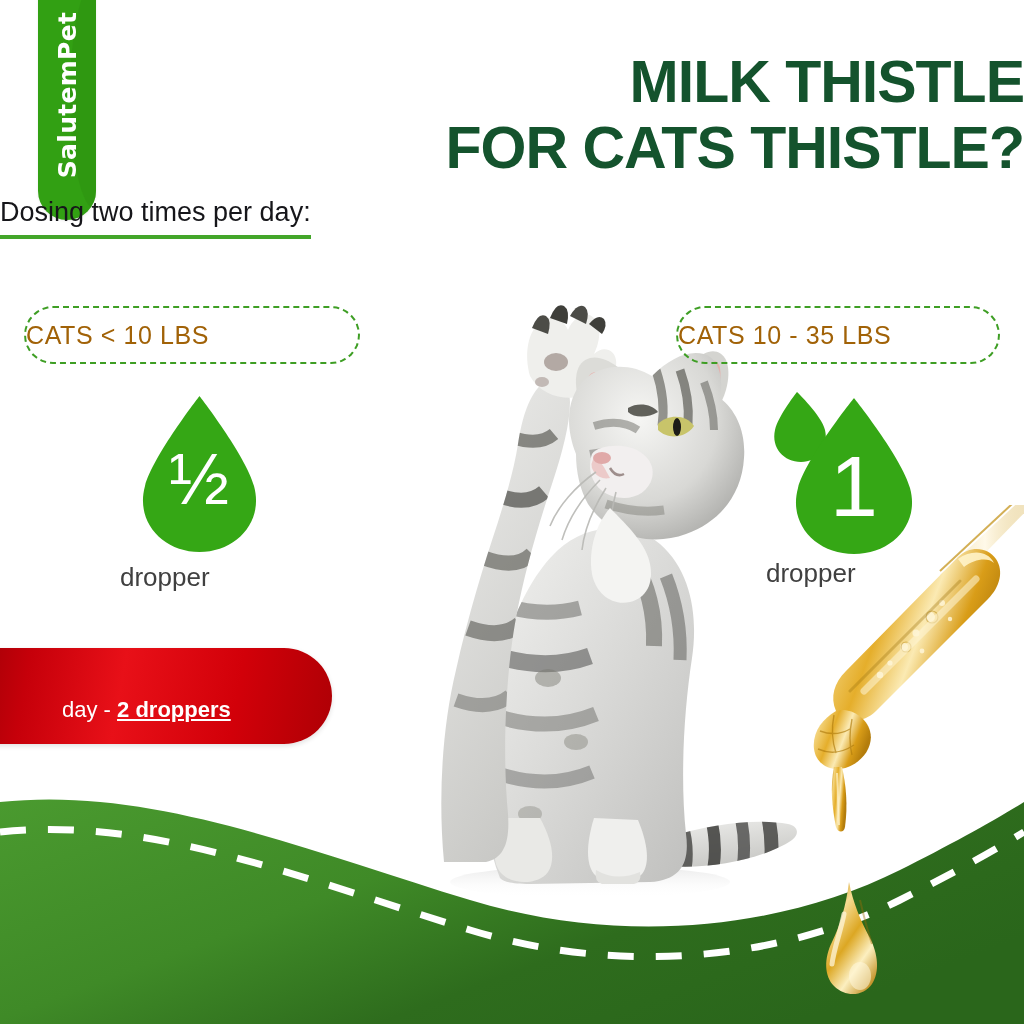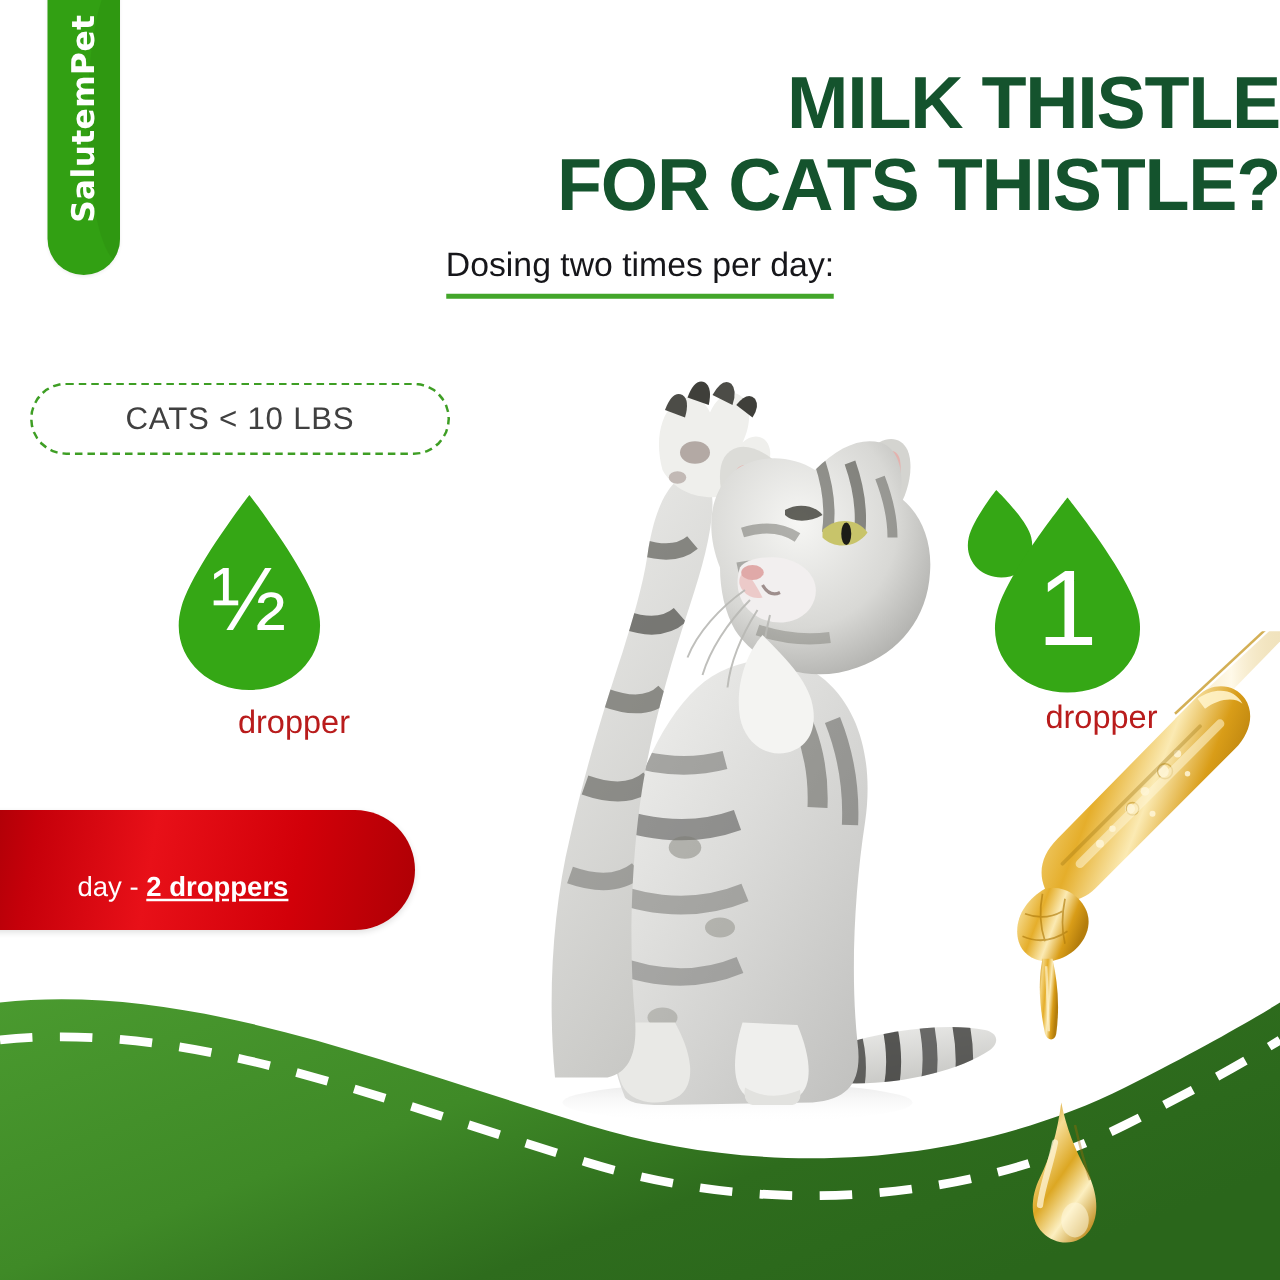--- a/index.html
+++ b/index.html
@@ -50,50 +50,50 @@
     font-weight:bold;
     letter-spacing:-1px;
     font-family:"Liberation Sans", sans-serif;
     margin-top:16px;
   }
   .title .l2{ display:block; margin-top:6px; }
 
   
   .subtitle-wrap{
     position:absolute; left:0; right:0; top:196px;
-    text-align:center;
+    text-align:left;
   }
   .subtitle{
     display:inline-block;
     color:#16161a;
     font-size:27px;
     line-height:32px;
     font-weight:400;
     padding-bottom:7px;
     border-bottom:4px solid #43A62A;
   }
 
   
   .pill{
     position:absolute;
     height:58px;
     border:2px dashed #3E9E24;
     border-radius:40px;
-    display:flex; align-items:center; justify-content:center;
-    color:#404040;
+    display:flex; align-items:center; 
+    color:#a16207;
     font-size:25px;
     font-weight:500;
     letter-spacing:.6px;
   }
   .pill-left{ left:24px; top:306px; width:336px; }
   .pill-right{ left:676px; top:306px; width:324px; }
   .drop-label{
     position:absolute;
-    text-align:right;
-    color:#b91c1c;
+    text-align:left;
+    color:#404040;
     font-size:26px;
     font-weight:400;
   }
 
   
   .dropbox-left{ position:absolute; left:129px; top:394px; width:141px; height:160px; }
   .dropbox-right{ position:absolute; left:770px; top:388px; width:148px; height:168px; }
 
   .label-left{ left:120px; top:562px; width:160px; }
   .label-right{ left:766px; top:558px; width:160px; }
@@ -397,20 +397,23 @@
 
   <div class="dropbox-left">
     <svg viewBox="0 0 141 160" width="141" height="160">
       <path d="M70.5,2 C70.5,2 24,62 16,92 C6,128 34,158 70.5,158
                C107,158 135,128 125,92 C117,62 70.5,2 70.5,2 Z" fill="#35A715"></path>
       <text x="70" y="110" text-anchor="middle" font-family="Liberation Sans, sans-serif" font-size="72" fill="#ffffff">½</text>
     </svg>
   </div>
   <div class="drop-label label-left">dropper</div>
 
+  <div class="pill pill-right">
+    <span>CATS 10 - 35 LBS</span>
+  </div>
 
   <div class="dropbox-right">
     <svg viewBox="0 0 148 168" width="148" height="168">
       <path d="M27,4 C27,4 8,28 5,42 C1,60 14,74 31,74
                C48,74 59,60 55,42 C52,28 27,4 27,4 Z" fill="#35A715"></path>
       <path d="M84,10 C84,10 36,70 28,100 C18,136 46,166 84,166
                C122,166 150,136 140,100 C132,70 84,10 84,10 Z" fill="#35A715"></path>
       <text x="84" y="128" text-anchor="middle" font-family="Liberation Sans, sans-serif" font-size="86" fill="#ffffff">1</text>
     </svg>
   </div>

